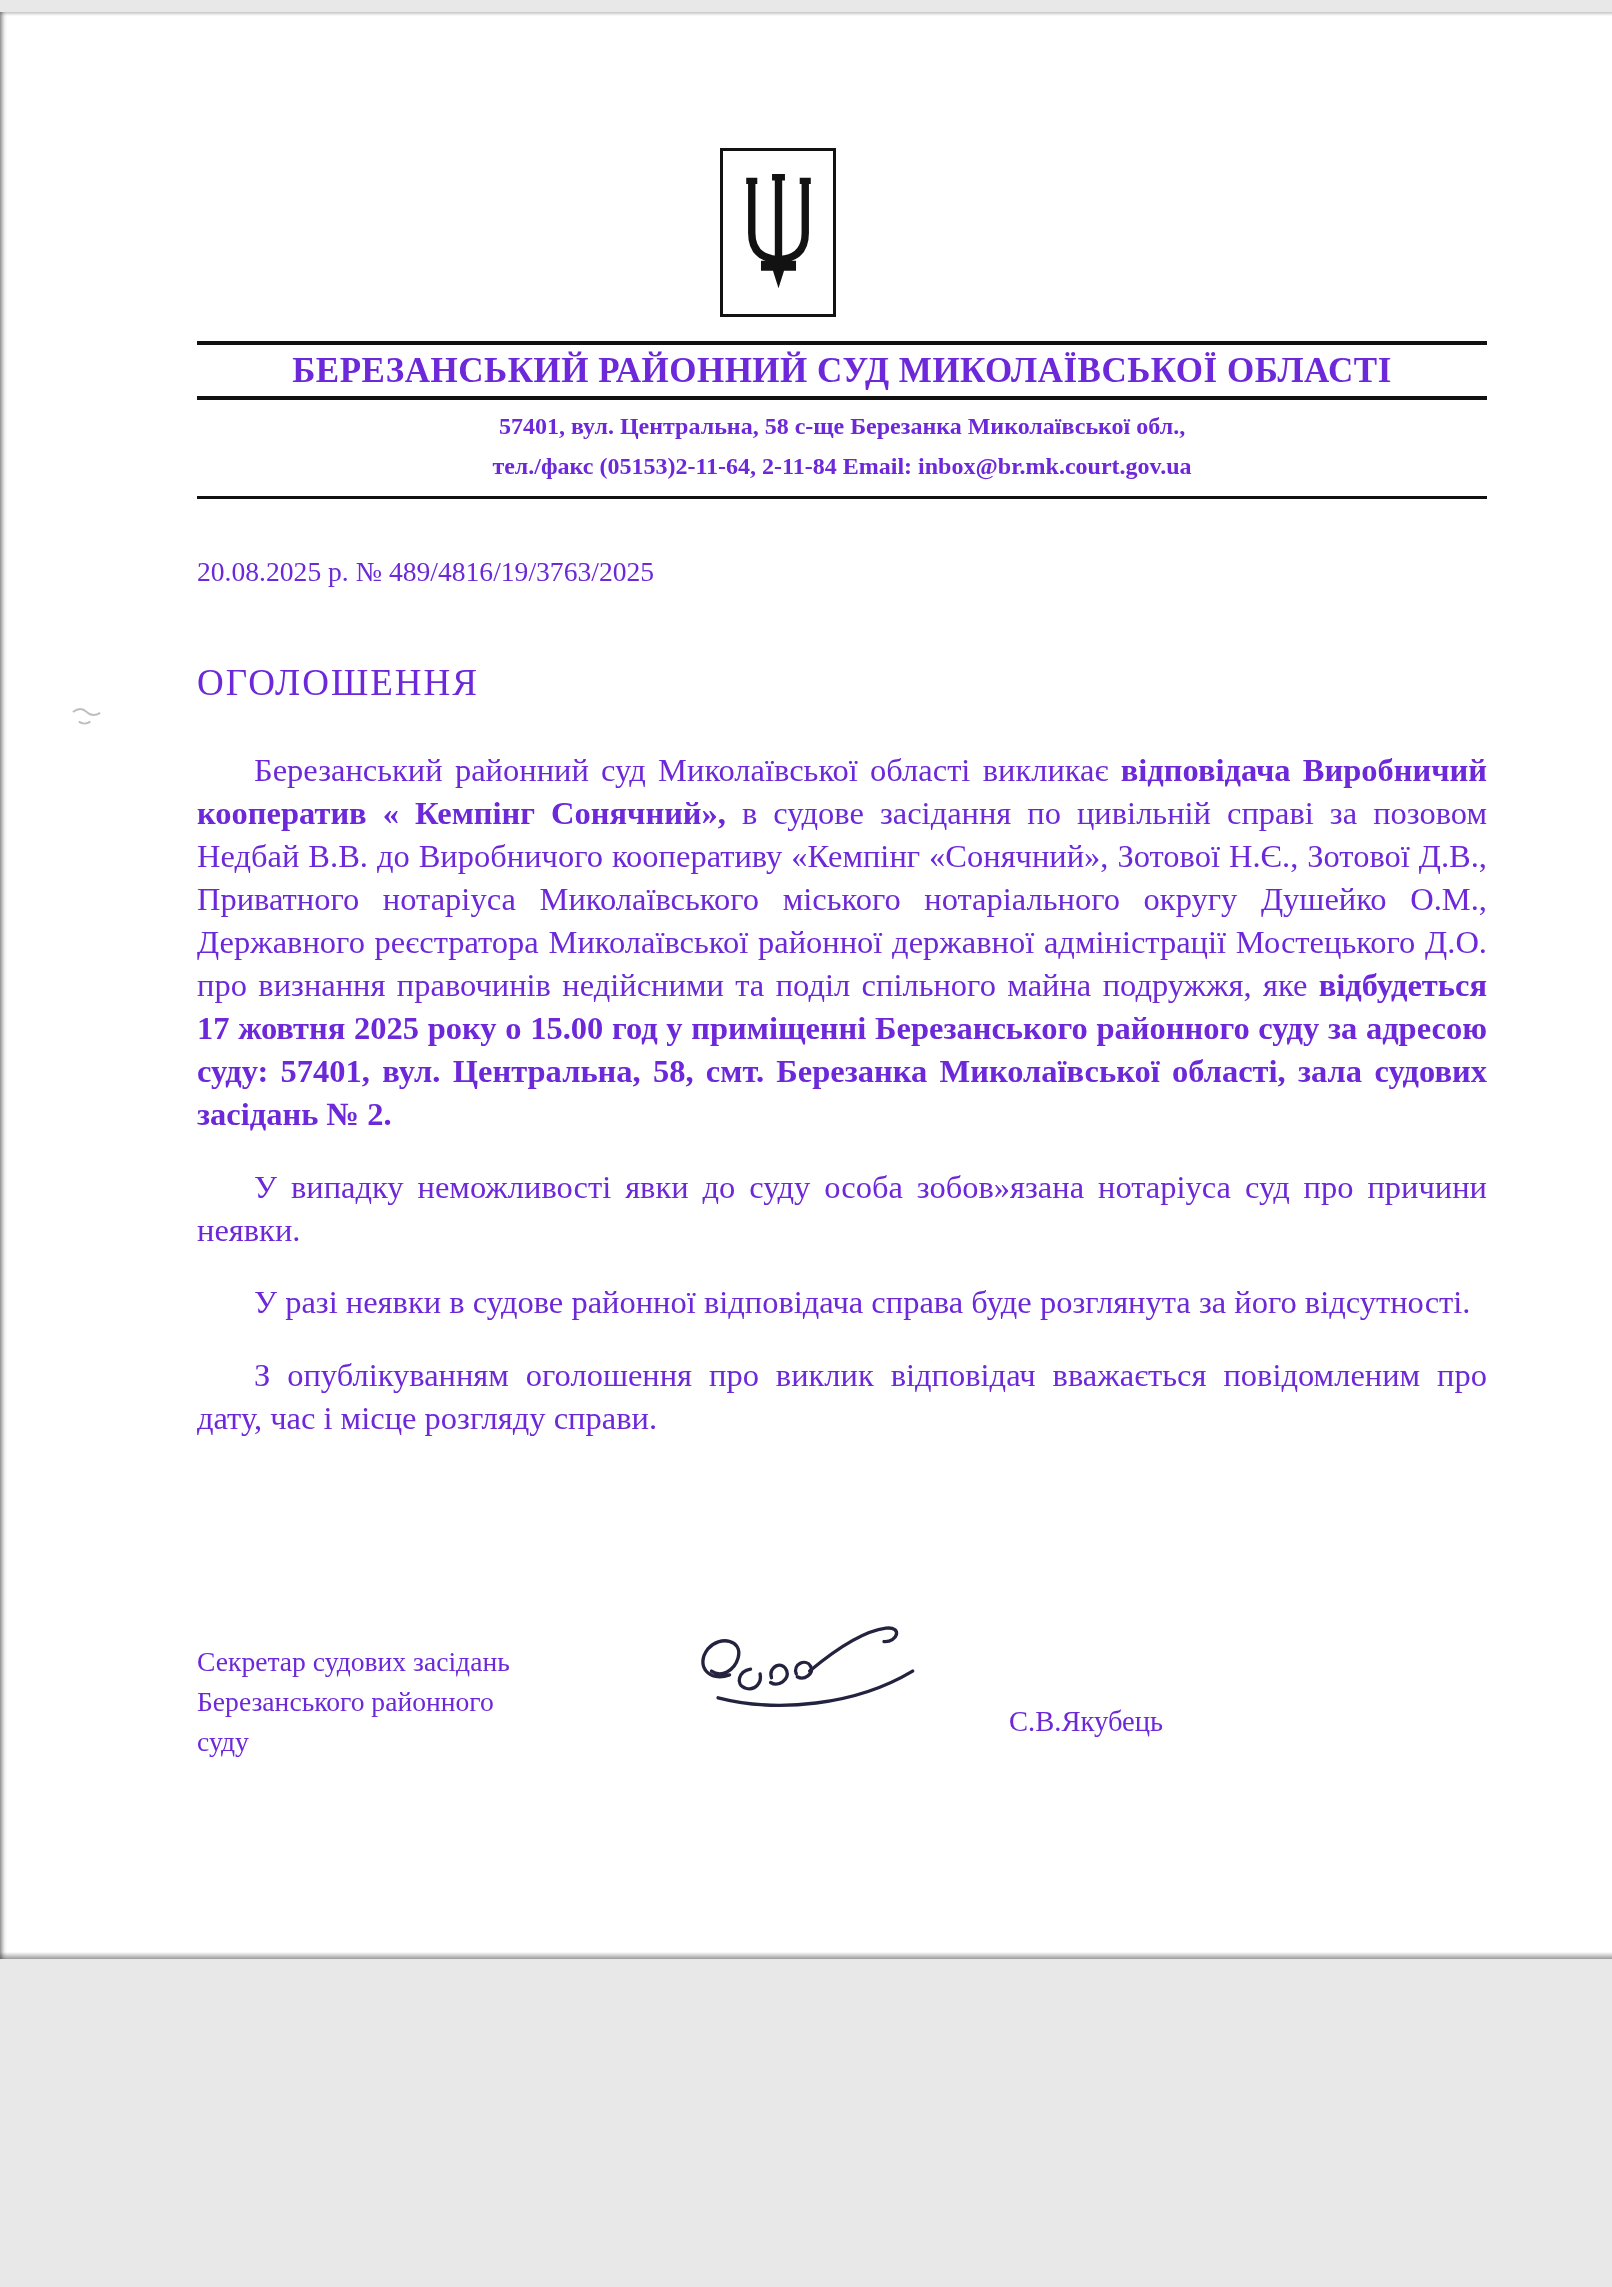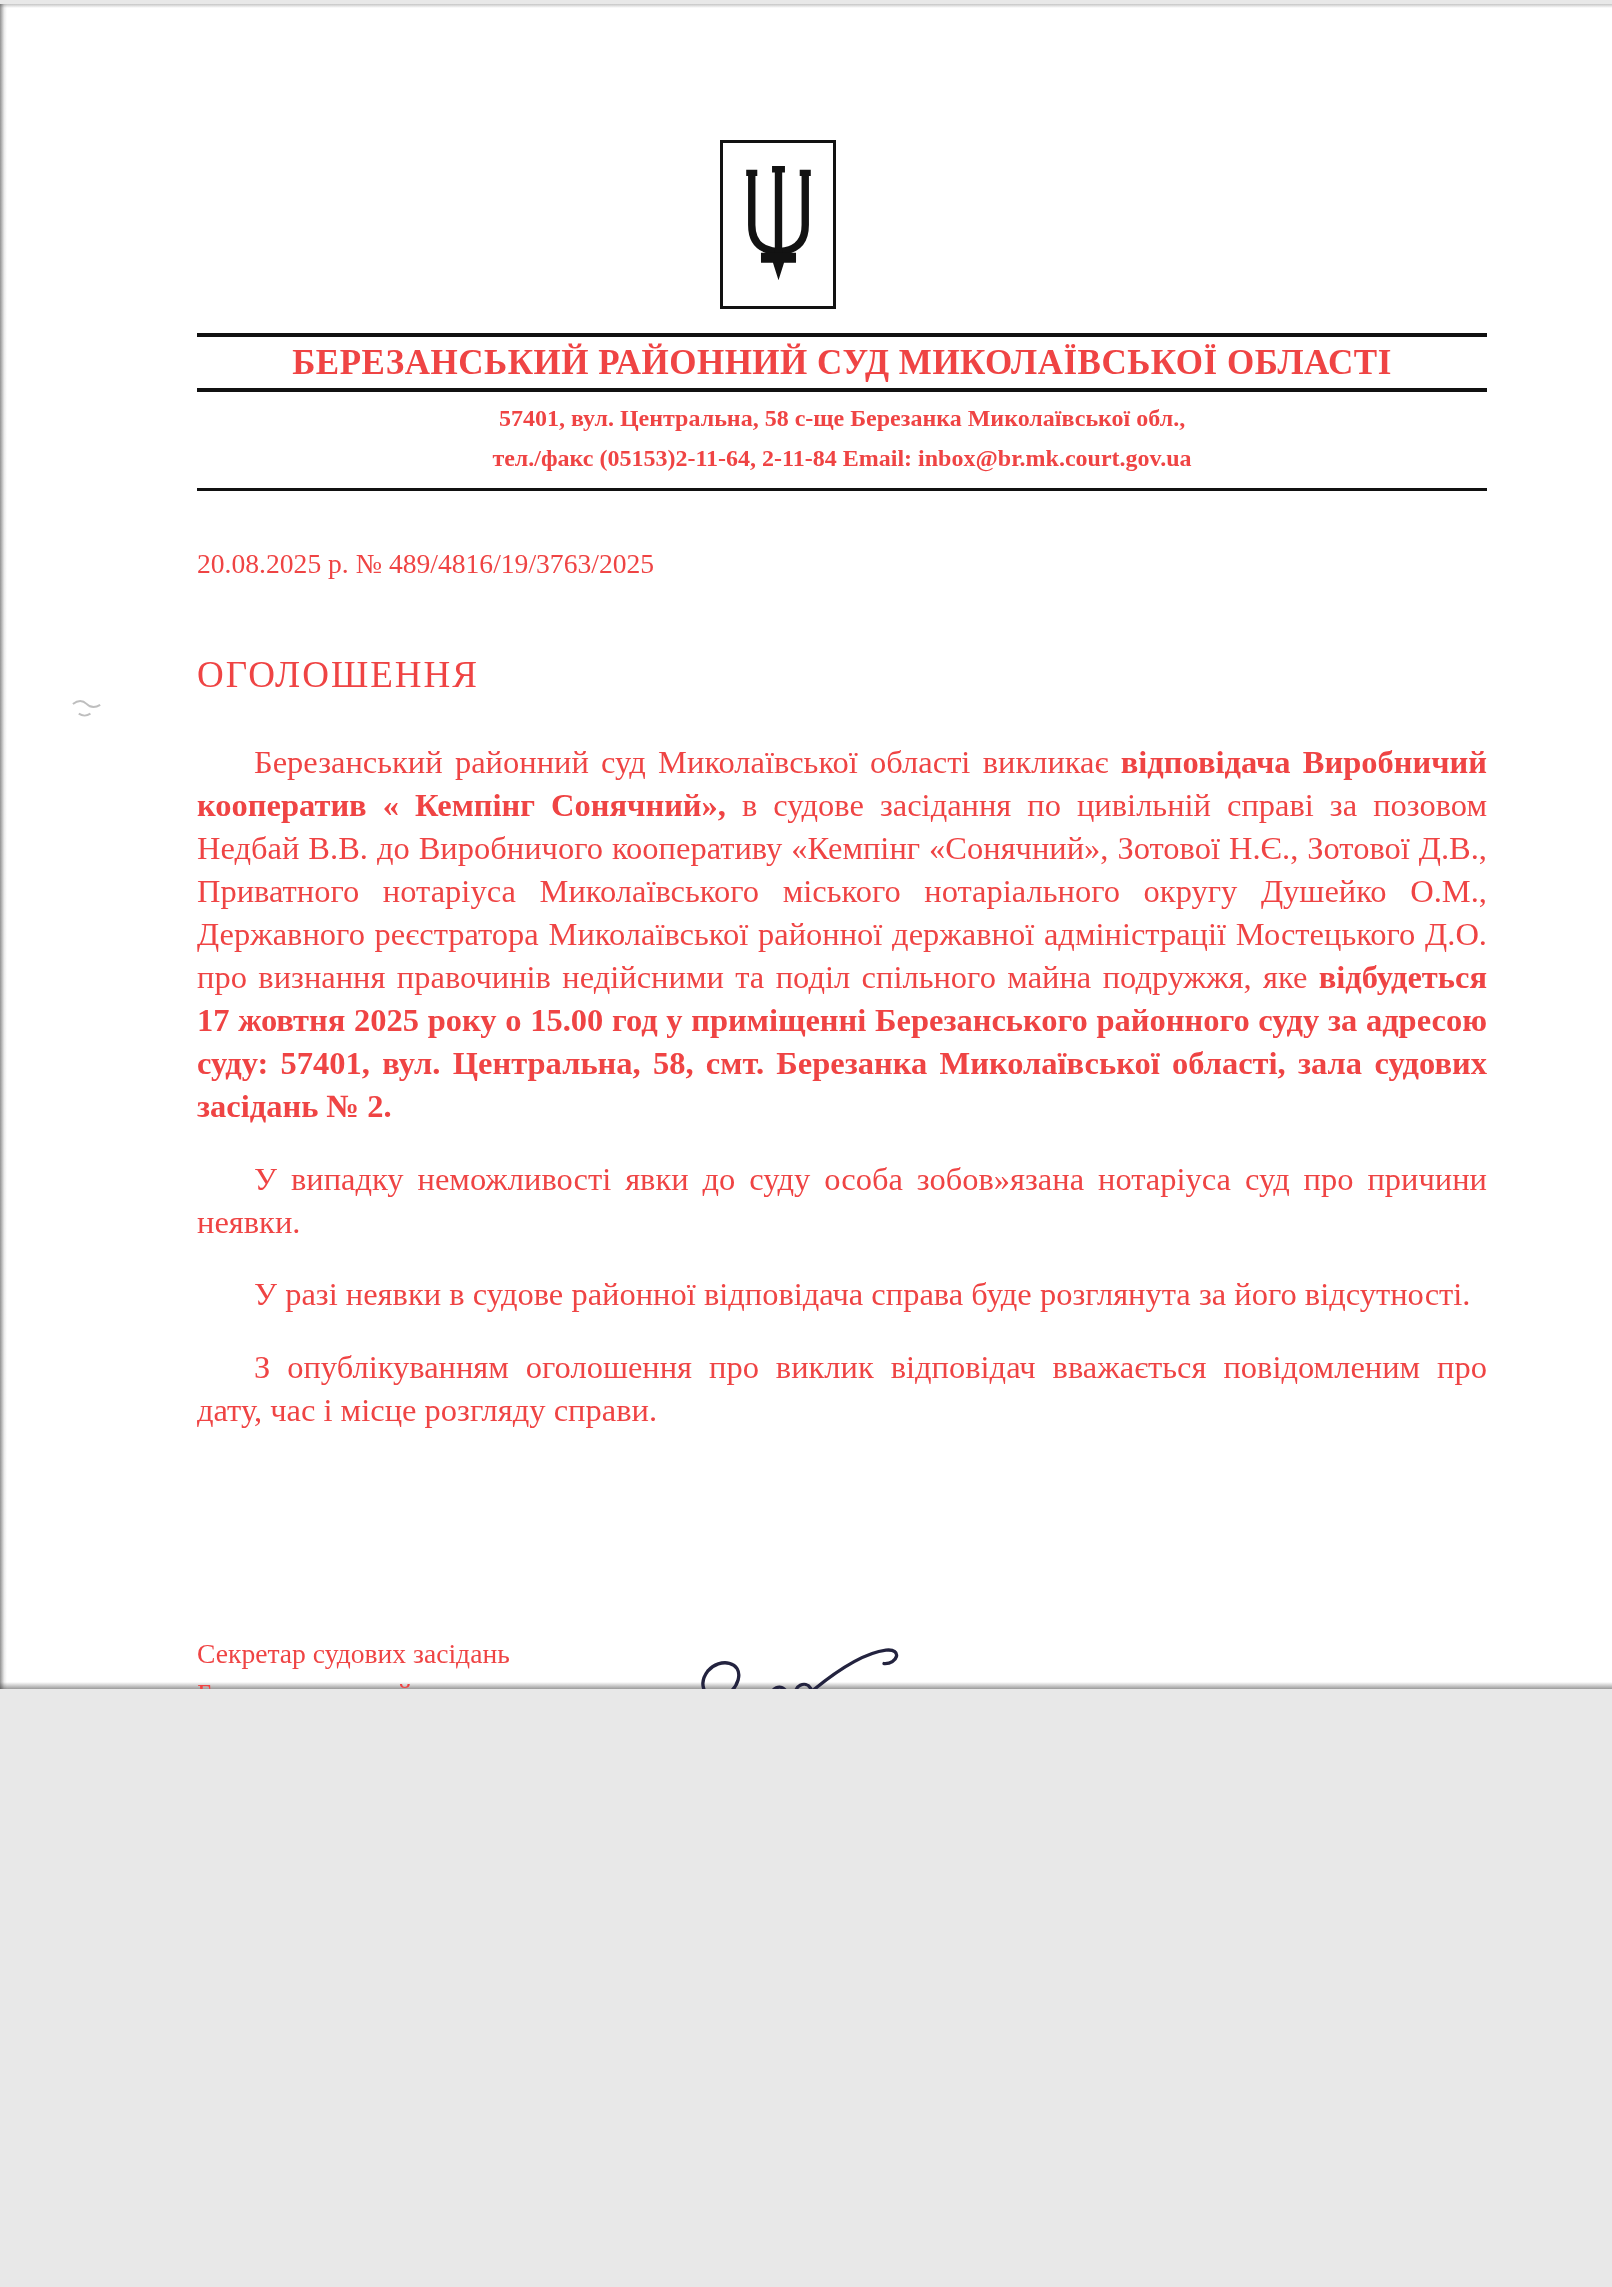--- a/index.html
+++ b/index.html
@@ -1,21 +1,21 @@
 <!DOCTYPE html>
 <html><head>
 <meta charset="utf-8">
 <style>
   html,body{margin:0;padding:0;background:#e8e8e8;}
   .page{
     position:relative;
-    width:1613px;height:1685px;
-    margin:4px auto;
+    width:1613px;height:1947px;
+    margin:12px auto;
     background:#ffffff;
-    color:#ef4444;
+    color:#6d28d9;
     font-family:"Liberation Serif", serif;
     overflow:hidden;
   }
   .edge-left{position:absolute;left:0;top:0;bottom:0;width:6.9px;
     background:linear-gradient(90deg,rgba(55,55,55,.55),rgba(120,120,120,.15) 60%,transparent);}
   .edge-bottom{position:absolute;left:0;right:0;bottom:0;height:6.9px;
     background:linear-gradient(0deg,rgba(55,55,55,.5),transparent);}
   .edge-top{position:absolute;left:0;right:0;top:0;height:3.9px;
     background:linear-gradient(180deg,rgba(90,90,90,.35),transparent);}
   .content{position:absolute;left:197px;top:0;width:1290px;}
@@ -48,21 +48,21 @@
   .para{
     margin:0;margin-top:29.6px;
     font-size:32.5px;line-height:43px;
     text-align:justify;text-indent:57px;
   }
   .para-first{margin-top:45px;font-family:Liberation Serif, serif;}
   .b{font-weight:bold;}
 
   .artifact{position:absolute;left:69px;top:692px;opacity:.55;}
 
-  .sig-row{margin-top:202px;display:flex;align-items:flex-end;font-family:Liberation Serif, serif;}
+  .sig-row{margin-top:202px;display:flex;align-items:center;font-family:Liberation Serif, serif;}
   .sig-role{font-size:27.6px;line-height:40px;width:355px;flex:none;}
   .sig-svg{flex:none;margin-left:128px;margin-top:-57px;}
   .sig-name{flex:none;margin-left:43px;margin-top:41px;font-size:28.6px;}
 </style>
 </head>
 <body>
 
 <div class="page">
   <div class="edge-top"></div>
   <div class="edge-left"></div>

